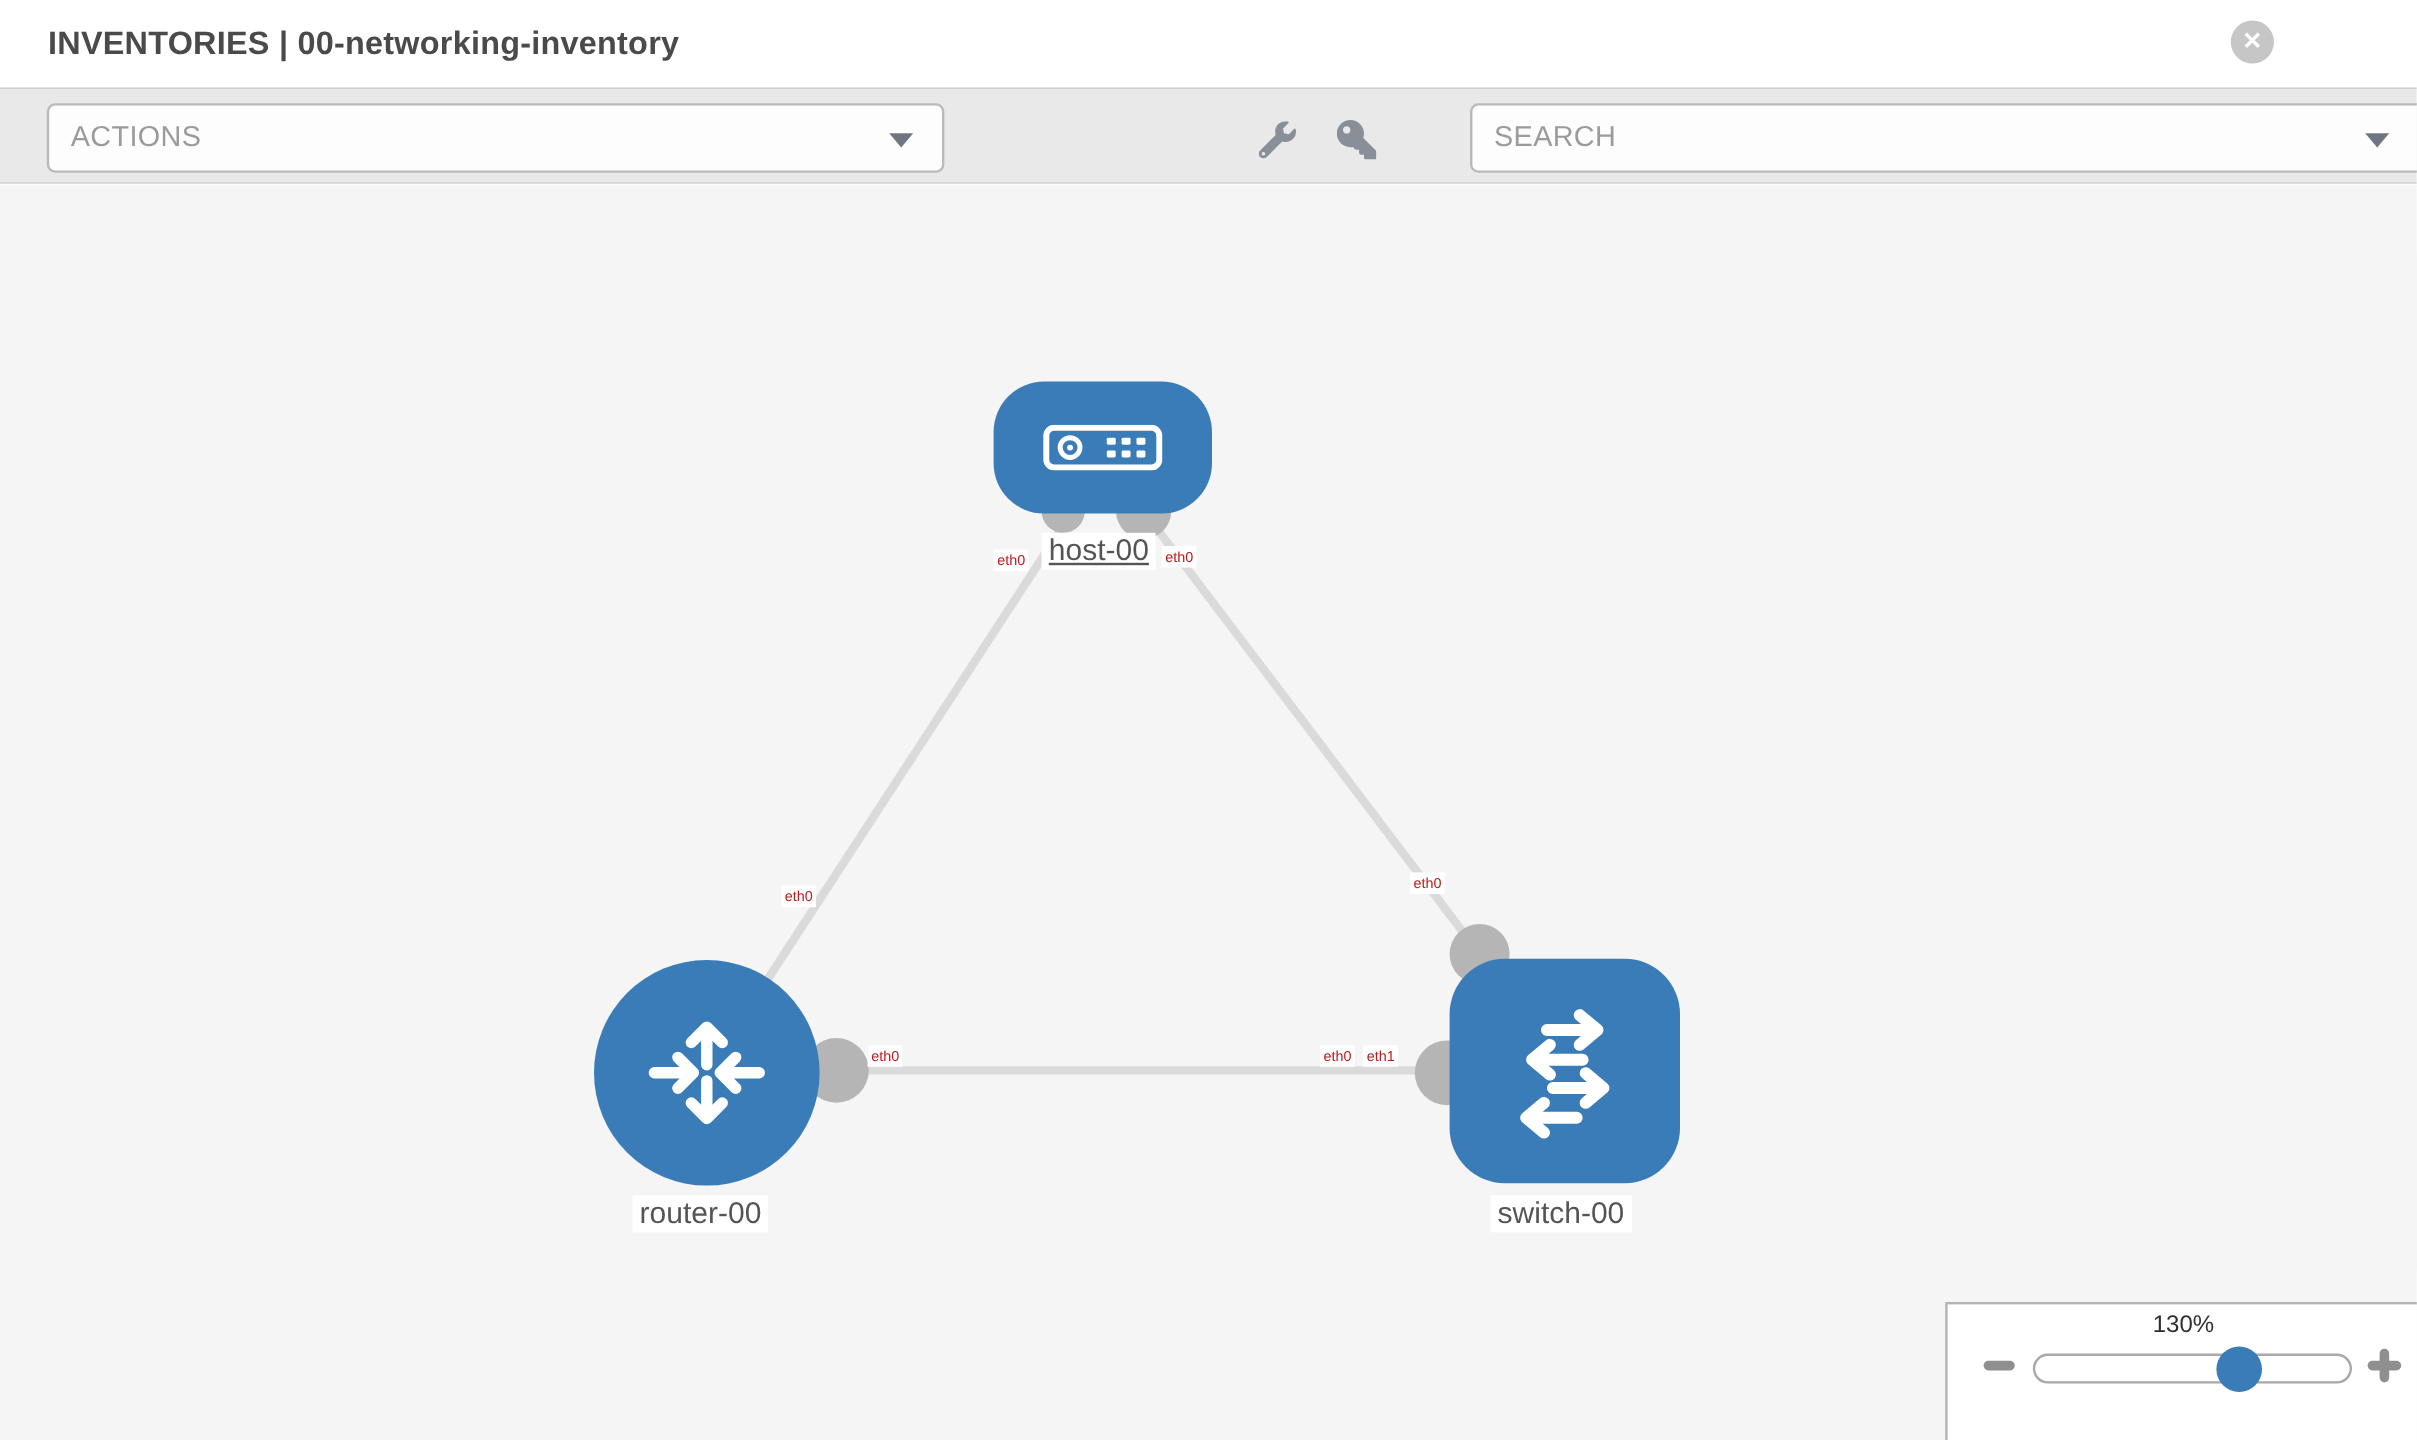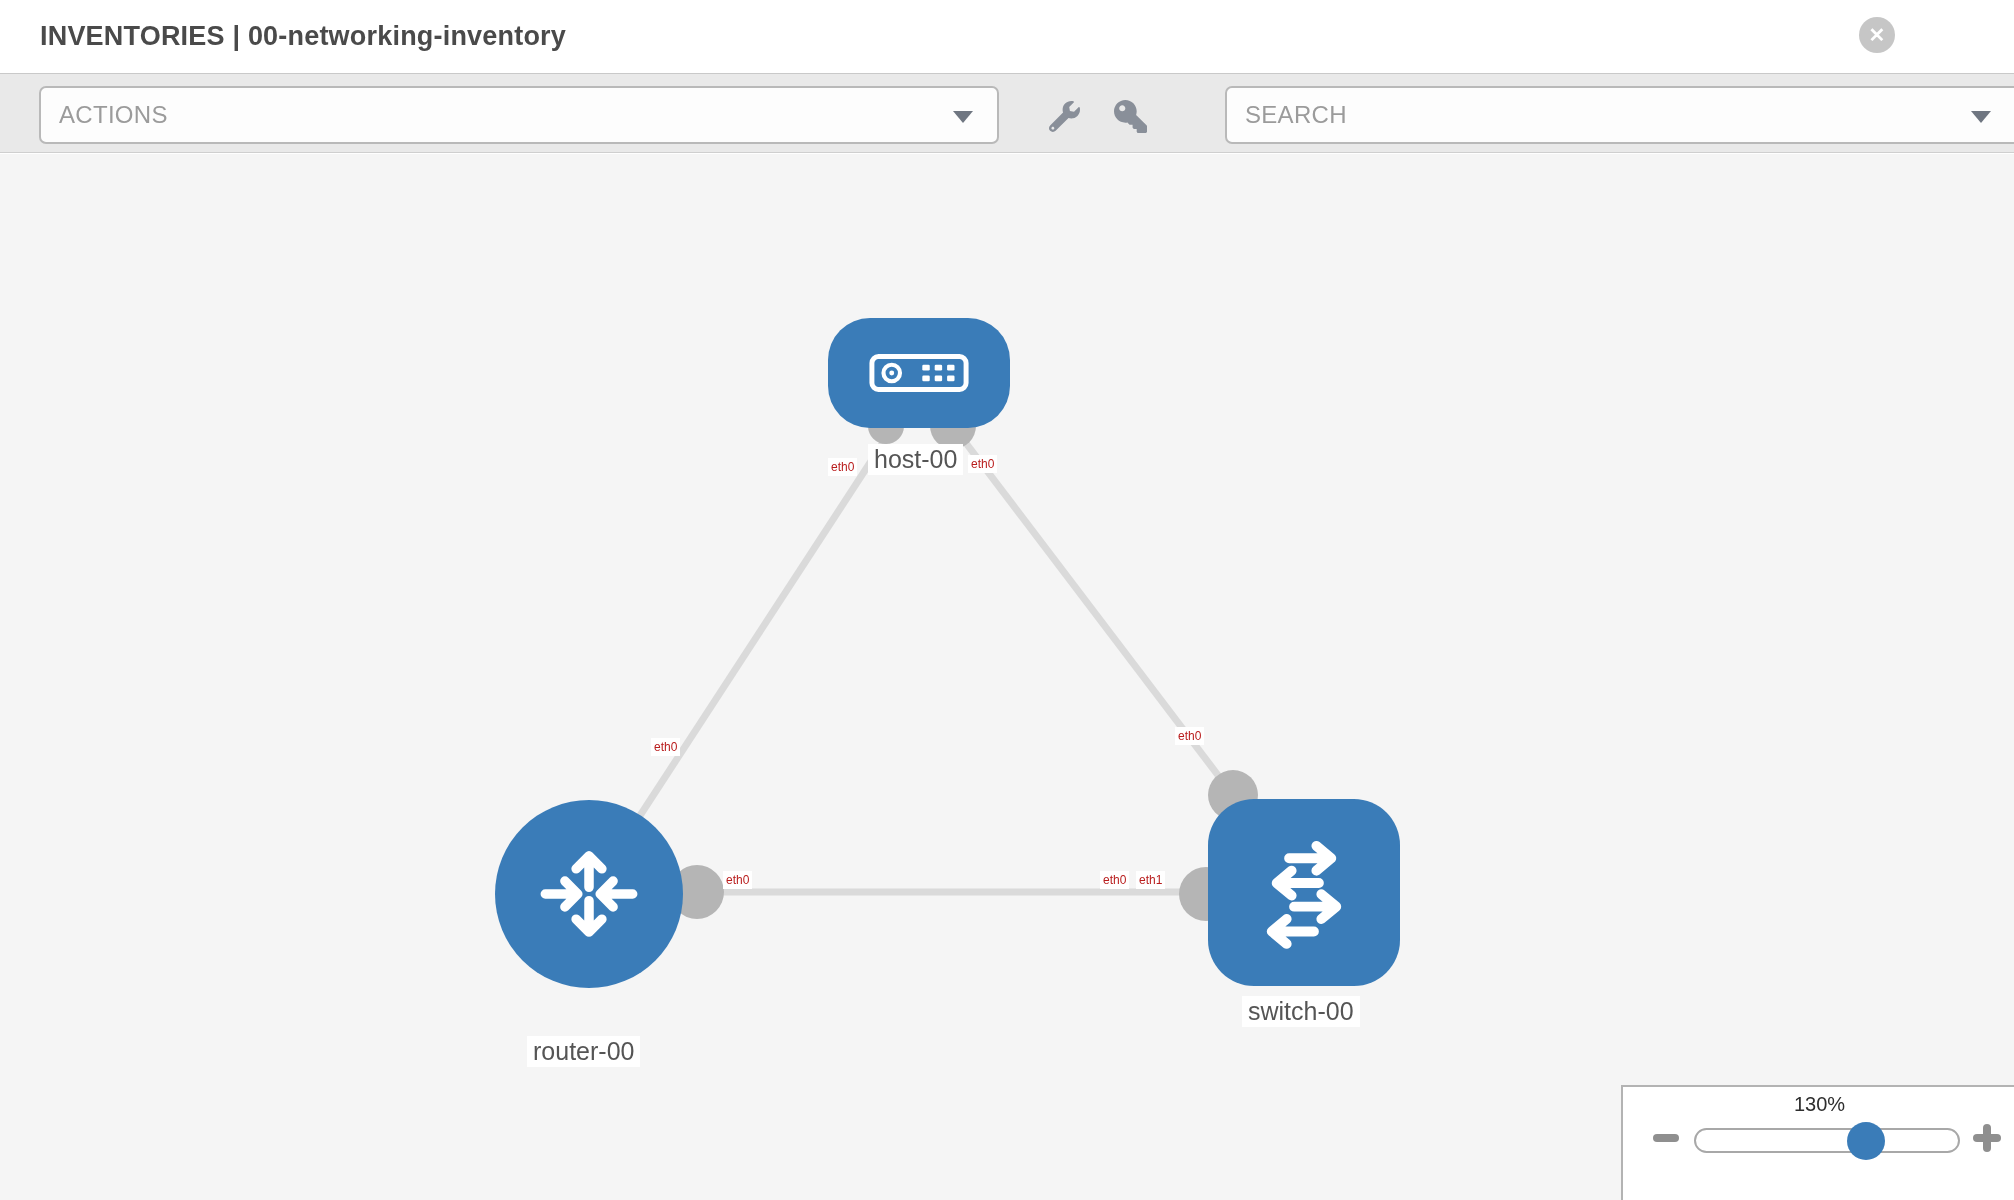--- a/index.html
+++ b/index.html
@@ -18,43 +18,43 @@
   
   .toolbar { position:absolute; left:0; top:73px; width:2014px; height:80px;
     background:#e9e9e9; border-top:1px solid #c9c9c9; border-bottom:1px solid #cfcfcf; }
   .fake-select { position:absolute; top:12px; height:58px; background:#fdfdfd;
     border:2px solid #b9b9b9; border-radius:7px; }
   .fake-select .sel-label { position:absolute; left:18px; top:0; height:54px; line-height:54px;
     font-size:24px; color:#9b9b9b; letter-spacing:0.3px; white-space:nowrap; }
   .chevron { position:absolute; top:23px; width:0; height:0;
     border-left:10px solid transparent; border-right:10px solid transparent;
     border-top:12px solid #6f7681; }
-  .actions-select { left:39px; width:960px;text-align:right; }
+  .actions-select { left:39px; width:748px;text-align:right; }
   .actions-select .chevron { right:24px; }
   .search-select { left:1182px; width:798px;margin-left:43px; }
   .search-select .chevron { right:30px; }
   .tool-icon-btn { position:absolute; top:20px; width:44px; height:44px;
     display:flex; align-items:center; justify-content:center; cursor:pointer; }
   .wrench-btn { left:1042px; }
   .key-btn { left:1108px; }
 
   
   .canvas { position:absolute; left:0; top:154px; width:2014px; height:1046px; background:#f5f5f5; }
   .canvas svg.topo { position:absolute; left:0; top:0; }
 
   .node { position:absolute; background:#3a7cb8; display:flex; align-items:center;
     justify-content:center; cursor:pointer; }
   .node-host   { left:828px; top:164px; width:182px; height:110px; border-radius:42px; }
   .node-router { left:495px; top:646px; width:188px; height:188px; border-radius:50%; }
   .node-switch { left:1208px; top:645px; width:192px; height:187px; border-radius:46px; }
 
   .node-label { position:absolute; background:#ffffff; color:#555555;
     font-size:25px; padding:1px 6px; white-space:nowrap; z-index:5; }
-  .label-host   { left:868px; top:290px; }
-  .label-router { left:527px; top:842px;margin-top:40px; }
+  .label-host   { left:868px; top:290px;text-decoration:underline; }
+  .label-router { left:527px; top:842px; }
   .label-switch { left:1242px; top:842px;text-align:right; }
 
   .if-label { position:absolute; background:#ffffff; color:#b91c1c;
     font-size:12px; padding:2px 3px; white-space:nowrap; z-index:5; }
   .if-l1-host   { left:828px; top:304px; }
   .if-l1-router { left:651px; top:584px; }
   .if-l2-host   { left:968px; top:301px; }
   .if-l2-switch { left:1175px; top:573px; }
   .if-l3-router { left:723px; top:717px; }
   .if-l3-switch-under { left:1100px; top:717px; z-index:5; }

